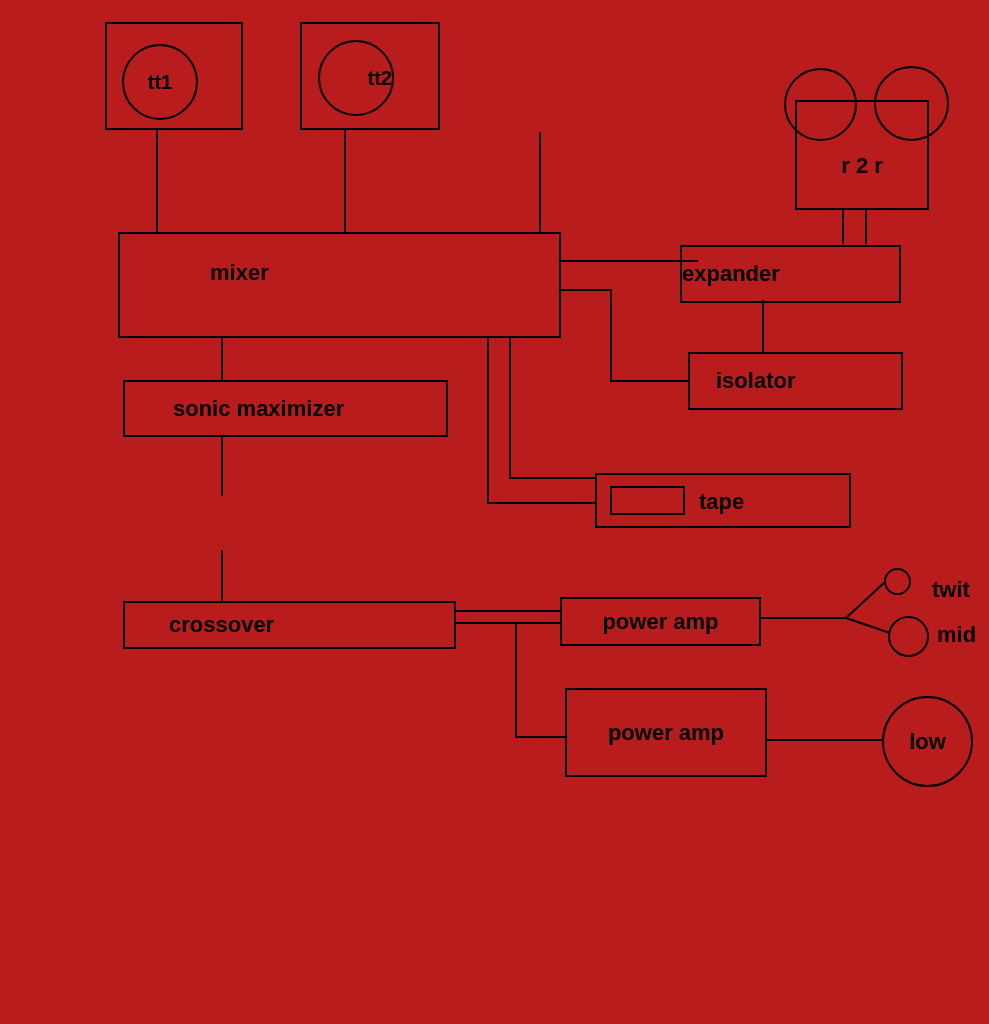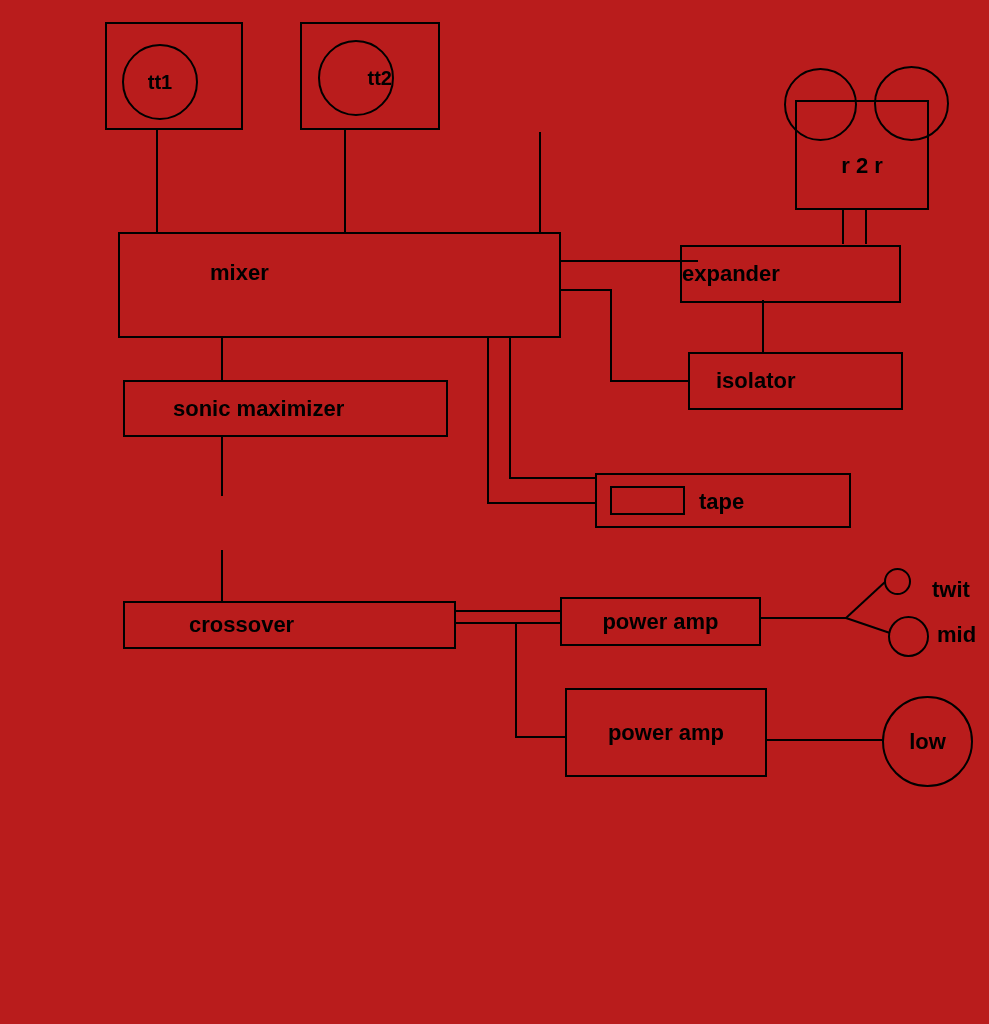--- a/index.html
+++ b/index.html
@@ -111,21 +111,21 @@
   <div class="box flexl" style="left:123px;top:380px;width:325px;height:57px;padding-left:48px;">
     <span class="lbl">sonic maximizer</span>
   </div>
 
 
   <div class="box" style="left:595px;top:473px;width:256px;height:55px;">
     <div class="box" style="left:13px;top:11px;width:75px;height:29px;"></div>
     <span class="lbl abs" style="left:102px;top:16px;">tape</span>
   </div>
 
-  <div class="box flexl" style="left:123px;top:601px;width:333px;height:48px;padding-left:64px;">
+  <div class="box flexl" style="left:123px;top:601px;width:333px;height:48px;padding-left:44px;">
     <span class="lbl">crossover</span>
   </div>
 
   <div class="box flexc" style="left:560px;top:597px;width:201px;height:49px;">
     <span class="lbl">power amp</span>
   </div>
   <div class="box flexc" style="left:565px;top:688px;width:202px;height:89px;">
     <span class="lbl">power amp</span>
   </div>
 

